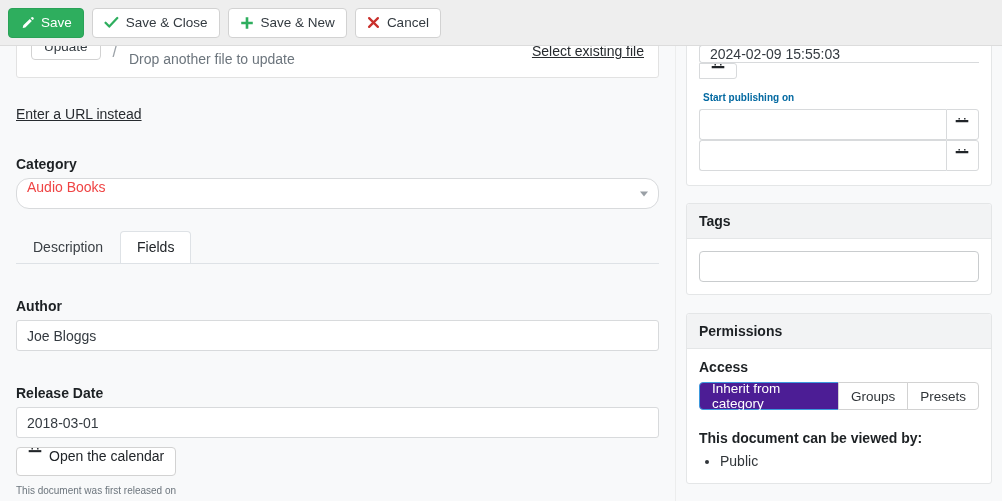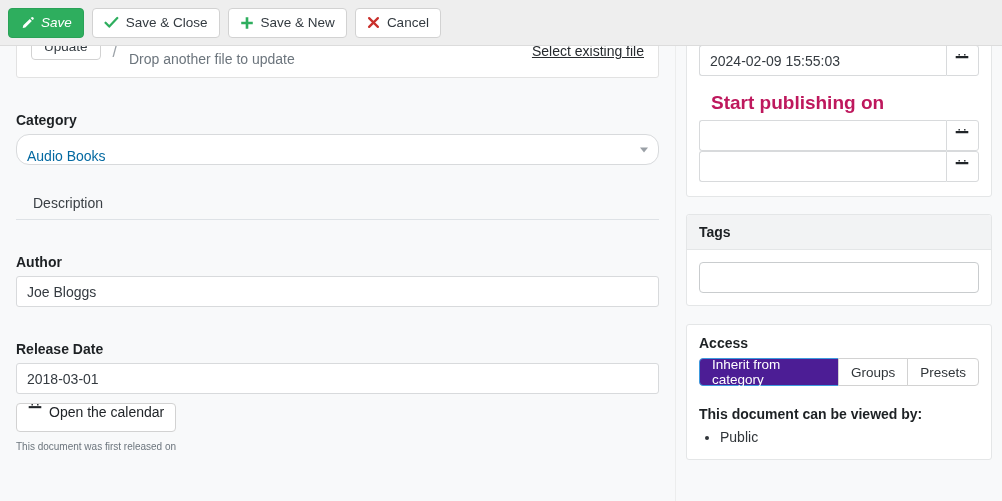--- a/index.html
+++ b/index.html
@@ -28,21 +28,21 @@
     display: inline-flex; align-items: center; gap: 7px;
     height: 30px; padding: 0 11px;
     background: #ffffff;
     border: 1px solid #d2d2d2;
     border-radius: 4px;
     font-size: 13.5px; color: #333a40;
     white-space: nowrap; cursor: pointer;
     line-height: 1;
   }
   .btn.primary {
-    background: #2eae5e; border-color: #2aa257; color: #ffffff; font-style: italic;
+    background: #2eae5e; border-color: #2aa257; color: #ffffff;
   }
   .ico { display: inline-block; line-height: 1; }
   .ico svg { display: block; }
 
   
   .left-col {
     position: absolute; left: 0; top: 46px;
     width: 675px; height: 455px;
     padding: 0 16px;
   }
@@ -82,22 +82,22 @@
     width: 100%; height: 31px;
     background: #ffffff;
     border: 1px solid #d8dadc; border-radius: 3px;
     padding: 0 10px; font-size: 14px; color: #343a40;
     font-family: "Liberation Sans", sans-serif;
     outline: none;
   }
   .select-box {
     width: 100%; height: 31px;
     background: #ffffff; border: 1px solid #d8dadc; border-radius: 13px;
-    padding: 0 28px 0 10px; font-size: 14px; color: #0369a1;
-    display: flex; align-items: flex-end; position: relative; cursor: pointer;
+    padding: 0 28px 0 10px; font-size: 14px; color: #ef4444;
+    display: flex; align-items: flex-start; position: relative; cursor: pointer;
   }
   .select-caret {
     position: absolute; right: 10px; top: 50%; transform: translateY(-50%);
     width: 0; height: 0;
     border-left: 4px solid transparent; border-right: 4px solid transparent;
     border-top: 5px solid #9aa0a6;
   }
   
   .tabs {
     display: flex; align-items: flex-start;
@@ -157,22 +157,22 @@
     border-radius: 3px 0 0 3px; border-right: none; height: 31px;
   }
   .ig-btn {
     width: 38px; height: 31px;
     background: #ffffff; border: 1px solid #d8dadc;
     border-radius: 0 3px 3px 0;
     display: flex; align-items: center; justify-content: center;
     cursor: pointer; color: #212529;
   }
   .r-label {
-    font-weight: bold; font-size: 19px; color: #be185d;
-    margin: 16px 12px 6px;
+    font-weight: bold; font-size: 10px; color: #0369a1;
+    margin: 16px 4px 6px;
   }
   .btn-group { display: flex; }
   .seg {
     height: 28px; padding: 0 12px;
     background: #ffffff; border: 1px solid #d2d2d2;
     font-size: 13.5px; color: #303539;
     display: inline-flex; align-items: center; cursor: pointer;
     margin-left: -1px;
   }
   .seg:first-child { margin-left: 0; border-radius: 4px 0 0 4px; }
@@ -231,31 +231,35 @@
 
     <div class="dropzone">
       <div class="dz-btn">
         <span>Update</span>
       </div>
       <span class="dz-slash">/</span>
       <span class="dz-text">Drop another file to update</span>
       <span class="dz-link">Select existing file</span>
     </div>
 
+    <a class="url-link">Enter a URL instead</a>
 
     <div class="field-label">Category</div>
     <div class="select-box">
       <span>Audio Books</span>
       <span class="select-caret"></span>
     </div>
 
     <div class="tabs">
       <div class="tab">
         <span>Description</span>
       </div>
+      <div class="tab active">
+        <span>Fields</span>
+      </div>
     </div>
 
     <div class="field-label">Author</div>
     <input class="text-input" value="Joe Bloggs" style="">
 
     <div class="field-label">Release Date</div>
     <input class="text-input" value="2018-03-01" style="">
 
     <div class="cal-btn">
       <span class="ico">
@@ -267,21 +271,21 @@
       </span>
       <span>Open the calendar</span>
     </div>
 
     <div class="help-text">This document was first released on</div>
   </div>
 
   <div class="right-col">
 
     <div class="panel pub-panel">
-      <div class="input-group" style="margin-top:12px;">
+      <div class="input-group" style="margin-top:12px;flex-direction:column;">
         <input class="text-input" value="2024-02-09 15:55:03" style="">
         <div class="ig-btn">
           <svg width="14" height="14" viewBox="0 0 16 16" fill="#212529">
             <path d="M4 0h1.6v1.6H4zM10.4 0H12v1.6h-1.6z"></path>
               <path d="M.8 2.4h14.4v2.4H.8z"></path>
             <path d="M.8 5.6h14.4V16H.8zM2.4 7.2v1.4h1.6V7.2zm3.2 0v1.4h1.6V7.2zm3.2 0v1.4h1.6V7.2zm3.2 0v1.4h1.6V7.2zM2.4 9.9v1.4h1.6V9.9zm3.2 0v1.4h1.6V9.9zm3.2 0v1.4h1.6V9.9zm3.2 0v1.4h1.6V9.9zM2.4 12.6V14h1.6v-1.4zm3.2 0V14h1.6v-1.4zm3.2 0V14h1.6v-1.4z" fill="#ffffff"></path>
           </svg>
         </div>
       </div>
 
@@ -310,20 +314,21 @@
     </div>
 
     <div class="panel" style="margin-top:17px;">
       <div class="panel-head">Tags</div>
       <div class="panel-body">
         <input class="text-input" style="border-color: rgb(201, 204, 206); border-radius: 4px;" value="">
       </div>
     </div>
 
     <div class="panel" style="margin-top:18px;">
+      <div class="panel-head">Permissions</div>
       <div class="panel-body" style="padding:10px 12px 14px;">
         <div style="font-weight:bold;font-size:14px;color:#1d2124;margin-bottom:7px;">Access</div>
         <div class="btn-group">
           <div class="seg active">
             <span>Inherit from category</span>
           </div>
           <div class="seg">
             <span>Groups</span>
           </div>
           <div class="seg">

